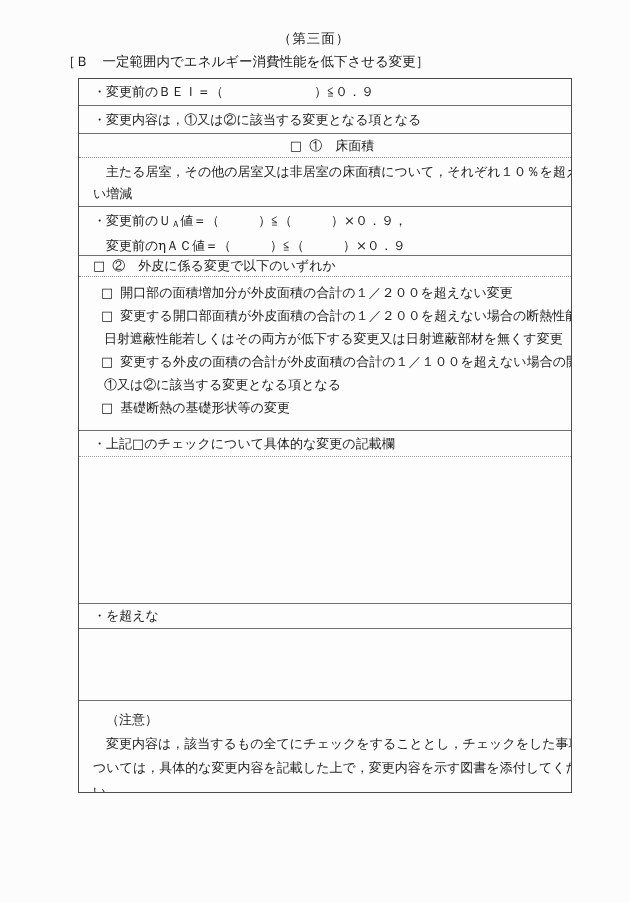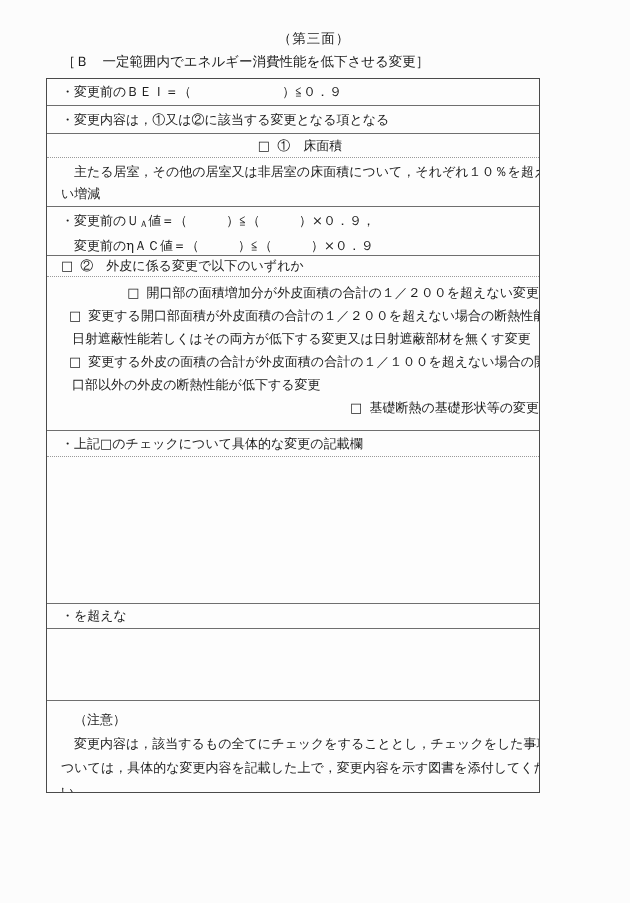--- a/index.html
+++ b/index.html
@@ -15,21 +15,21 @@
   .doc-title{
     position:absolute;top:30px;left:17px;width:594px;
     text-align:center;font-size:13.5px;letter-spacing:1px;
   }
   .section-header{
     position:absolute;top:53px;left:62px;
     font-size:13.5px;
   }
 
   .form-table{
-    position:absolute;top:78px;left:46px;
+    position:absolute;top:78px;left:78px;
     width:494px;height:715px;
     border:1px solid #4a4a4a;
     background:#fdfdfd;
     box-sizing:border-box;
     font-size:13px;
   }
   .row{
     box-sizing:border-box;
     padding-left:14px;
     border-bottom:1px solid #6f6f6f;
@@ -46,21 +46,21 @@
   .r-ua{height:49px;line-height:22px;padding-top:3px;}
   .r-item2{height:21px;line-height:20px;}
   .r-options{height:154px;line-height:23px;padding-top:4px;}
   .r-specific{height:26px;line-height:25px;}
   .r-specific-blank{height:147px;}
   .r-attach{height:25px;line-height:24px;}
   .r-attach-blank{height:72px;}
   .r-note{height:91px;line-height:24px;padding-top:7px;}
 
   .chk{display:inline-block;margin-right:7px;}
-  .opt-line{padding-left:8px;text-align:right;}
+  .opt-line{padding-left:8px;}
   .opt-cont{padding-left:11px;}
   .sub{font-size:9px;vertical-align:-2px;letter-spacing:0;}
   .note-title{margin-left:13px;}
 </style>
 </head>
 <body>
 
 <div class="page">
 
   <div class="doc-title">（第三面）</div>
@@ -99,21 +99,21 @@
       <div class="opt-line">
         <span class="chk">□</span><span>開口部の面積増加分が外皮面積の合計の１／２００を超えない変更</span>
       </div>
       <div class="opt-line">
         <span class="chk">□</span><span>変更する開口部面積が外皮面積の合計の１／２００を超えない場合の断熱性能，</span>
       </div>
       <div class="opt-cont">日射遮蔽性能若しくはその両方が低下する変更又は日射遮蔽部材を無くす変更</div>
       <div class="opt-line">
         <span class="chk">□</span><span>変更する外皮の面積の合計が外皮面積の合計の１／１００を超えない場合の開</span>
       </div>
-      <div class="opt-cont">口部以外の外皮の断熱性能が低下する変更</div>
+      <div class="opt-cont">①又は②に該当する変更となる項となる</div>
       <div class="opt-line">
         <span class="chk">□</span><span>基礎断熱の基礎形状等の変更</span>
       </div>
     </div>
 
     <div class="row r-specific dotted">
       <span>・上記□のチェックについて具体的な変更の記載欄</span>
     </div>
 
     <div class="row r-specific-blank"></div>

